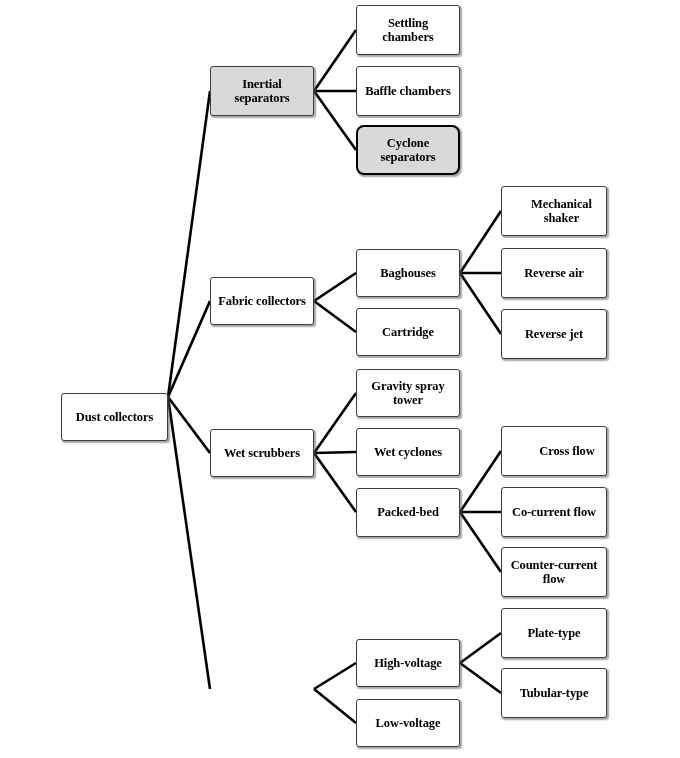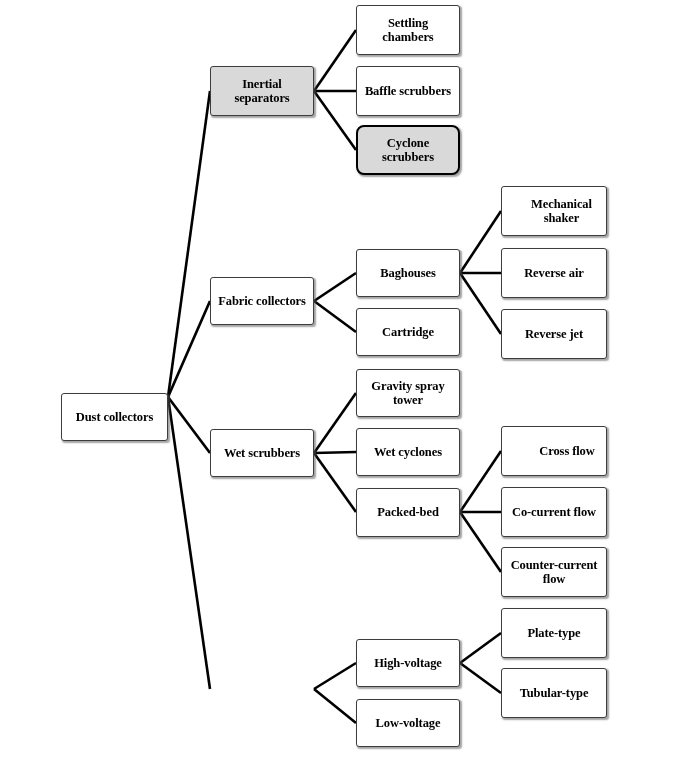--- a/index.html
+++ b/index.html
@@ -100,25 +100,25 @@
       </div>
       <div class="node shaded" style="left: 210px; top: 66px; width: 104px; height: 50px;">
         <span class="node-label">Inertial
 separators</span>
       </div>
       <div class="node" style="left: 356px; top: 5px; width: 104px; height: 50px;">
         <span class="node-label">Settling
 chambers</span>
       </div>
       <div class="node" style="left: 356px; top: 66px; width: 104px; height: 50px;">
-        <span class="node-label">Baffle scrubbers</span>
+        <span class="node-label">Baffle chambers</span>
       </div>
       <div class="node emphasis" style="left: 356px; top: 125px; width: 104px; height: 50px;">
         <span class="node-label">Cyclone
-scrubbers</span>
+separators</span>
       </div>
       <div class="node" style="left: 210px; top: 277px; width: 104px; height: 48px;">
         <span class="node-label">Fabric collectors</span>
       </div>
       <div class="node" style="left: 356px; top: 249px; width: 104px; height: 48px;">
         <span class="node-label">Baghouses</span>
       </div>
       <div class="node" style="left: 356px; top: 308px; width: 104px; height: 48px;">
         <span class="node-label">Cartridge</span>
       </div>

